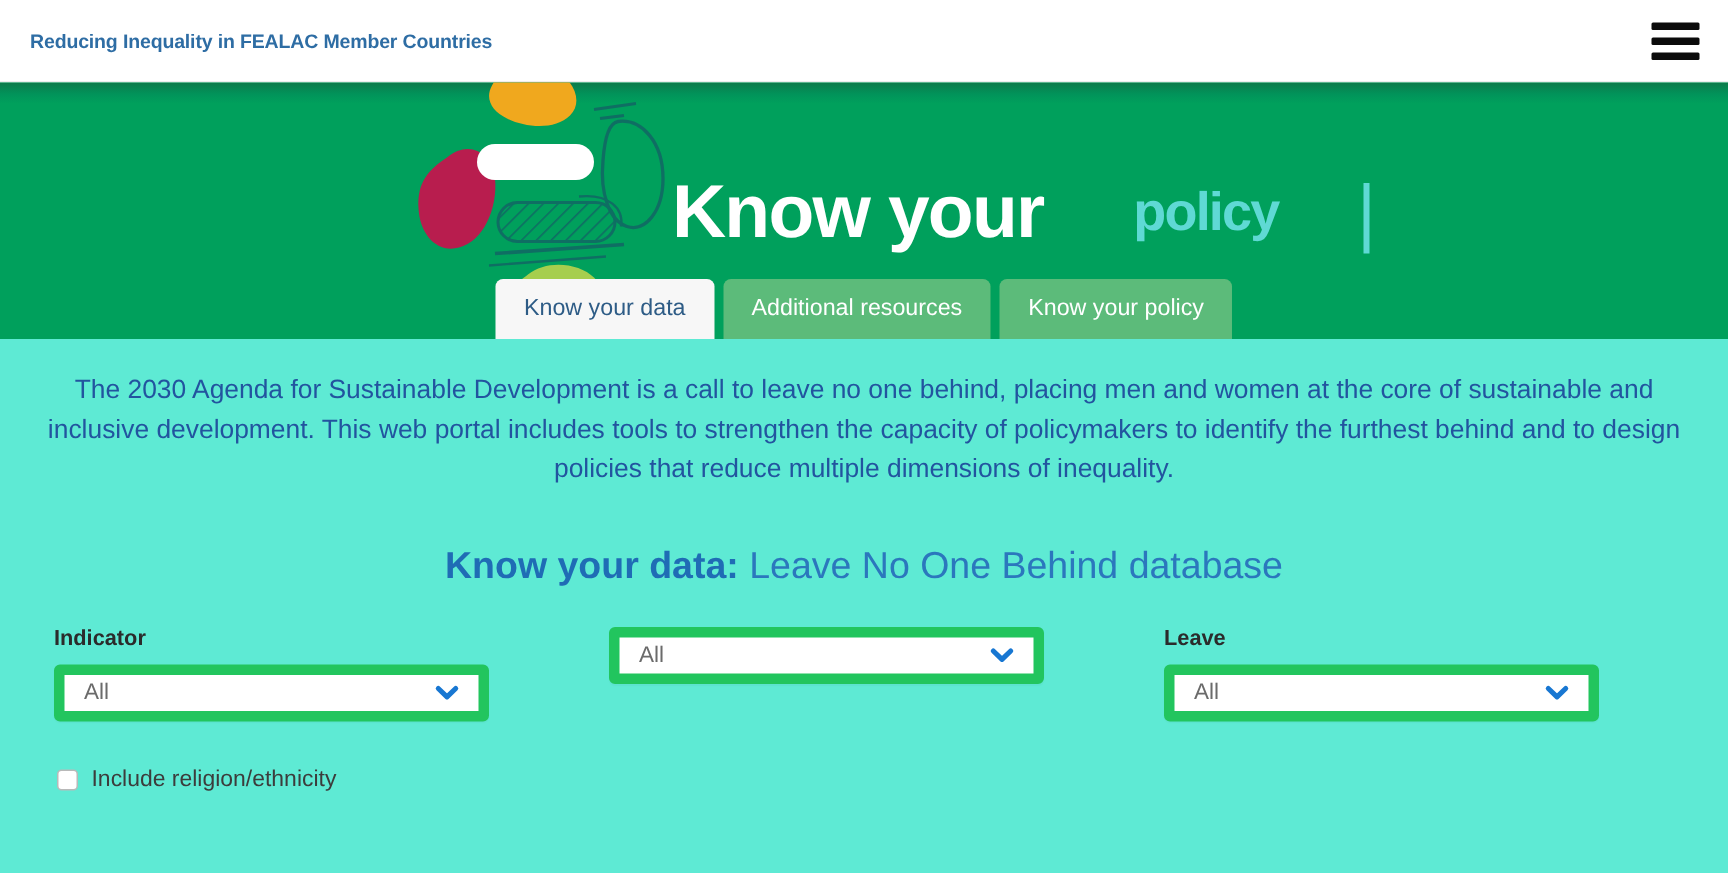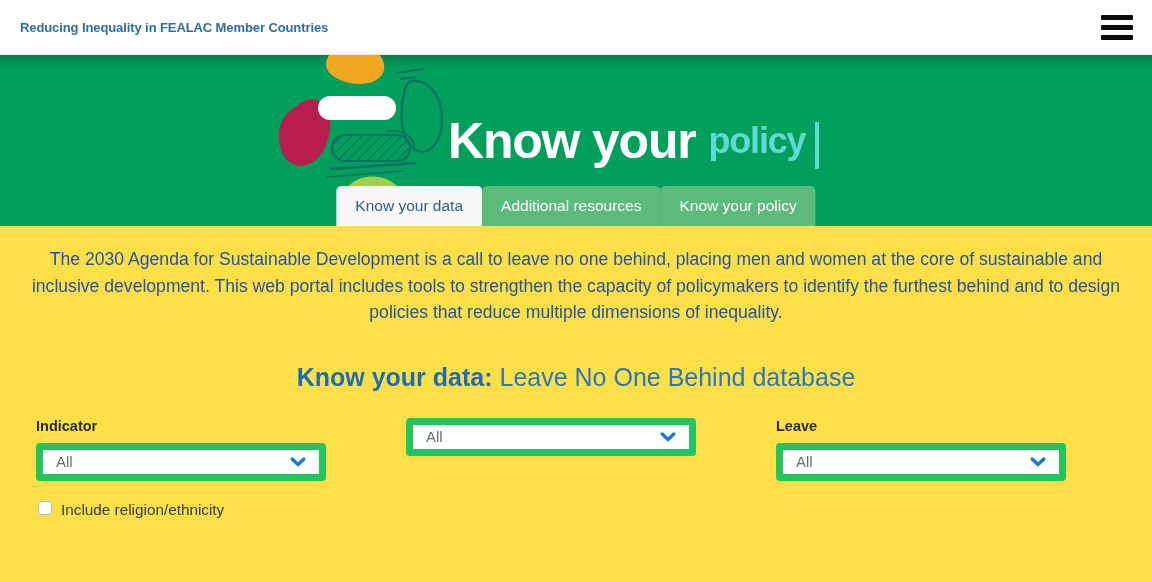--- a/index.html
+++ b/index.html
@@ -93,20 +93,21 @@
   }
 
   .logo-text {
     position: absolute;
     left: 172px;
     top: 0;
     height: 171px;
     display: flex;
     align-items: center;
     white-space: nowrap;
+    gap: 47px;
   }
   .logo-text .kw-know {
     color: #ffffff;
     font-size: 50px;
     font-weight: 700;
     letter-spacing: -1.2px;
   }
   .logo-text .kw-policy {
     color: #5fd9d4;
     font-size: 36px;
@@ -126,20 +127,21 @@
   }
 
   
   .tabs {
     position: absolute;
     bottom: 0;
     left: 50%;
     transform: translateX(-50%);
     display: flex;
     align-items: flex-end;
+    gap: 6px;
     height: 40px;
   }
   .tab {
     height: 40px;
     display: flex;
     align-items: center;
     justify-content: center;
     padding: 0 19px;
     font-size: 15.5px;
     border-radius: 5px 5px 0 0;
@@ -153,21 +155,21 @@
     color: #ffffff;
   }
   .tab.active {
     background: #f7f7f7;
     color: #2e5c86;
   }
 
   
   .content {
     position: relative;
-    background: #fde047;
+    background: #5eead4;
     height: 356px;
     padding-top: 20px;
   }
   .intro {
     width: 1110px;
     margin: 0 auto;
     text-align: center;
     color: #22549f;
     font-size: 17.6px;
     line-height: 26.5px;
@@ -222,21 +224,22 @@
     right: 12px;
     top: 50%;
     transform: translateY(-50%);
     width: 18px;
     height: 18px;
   }
 
   
   .check-row {
     display: flex;
-    margin-top: 20px;
+    align-items: center;
+    margin-top: 30px;
     padding-left: 38px;
     gap: 9px;
   }
   .checkbox {
     width: 14px;
     height: 14px;
     border: 1px solid #b9b9b9;
     border-radius: 3px;
     background: #ffffff;
     cursor: pointer;

